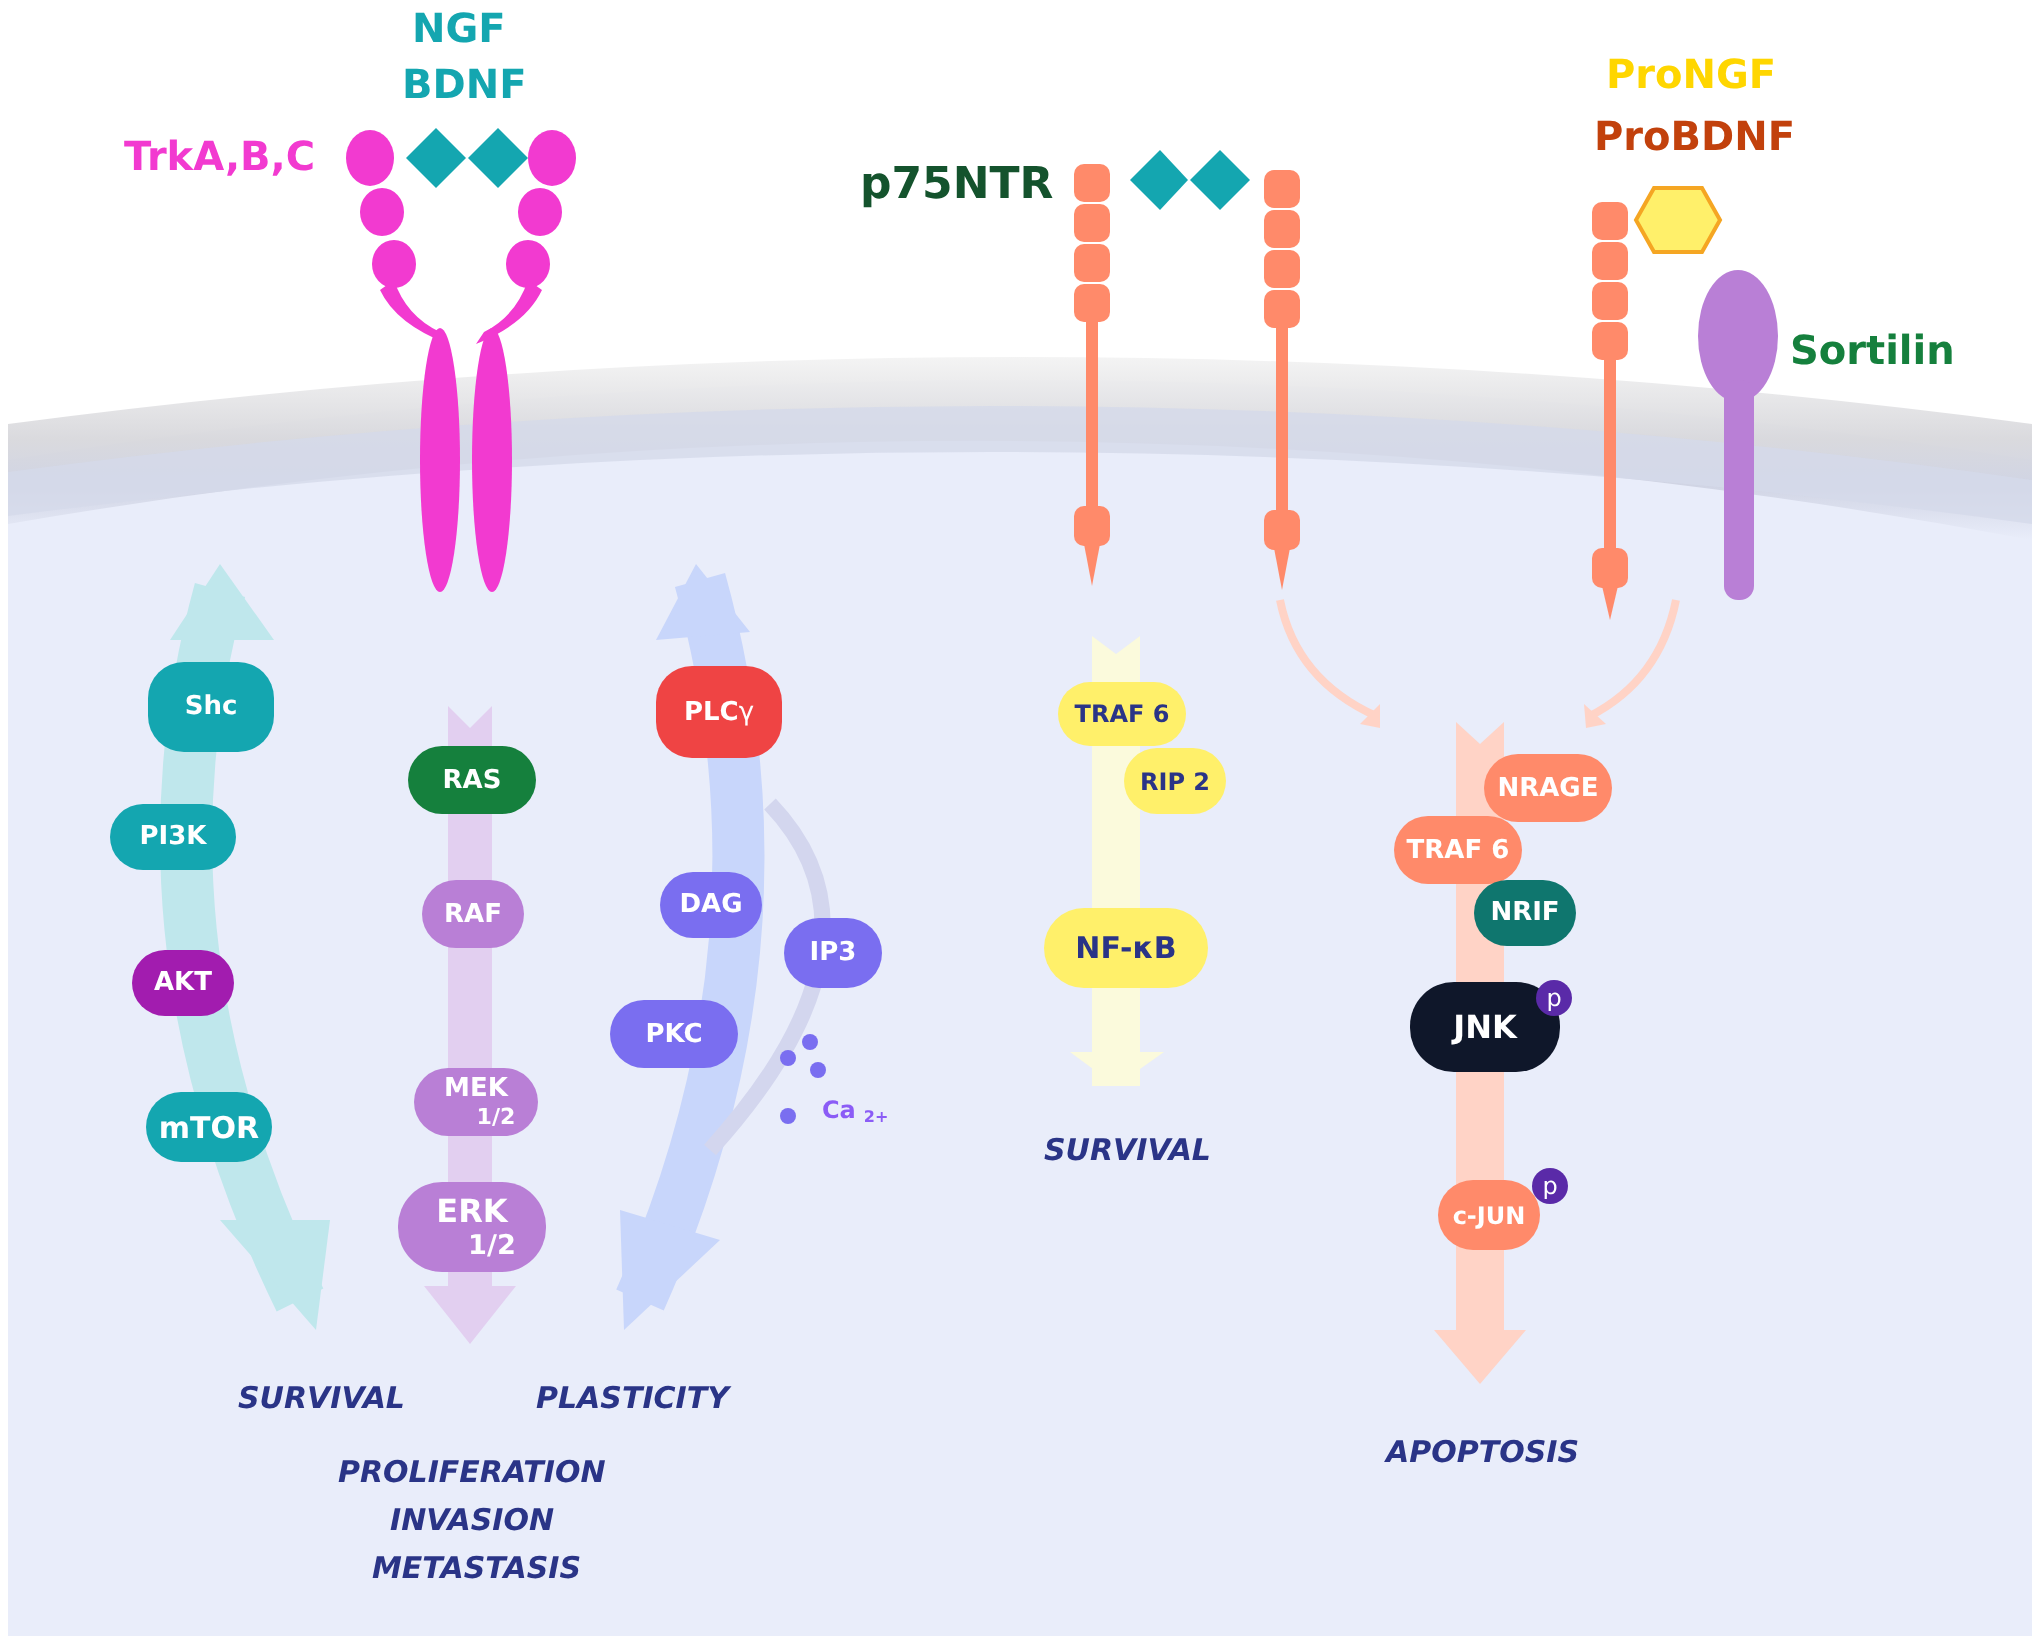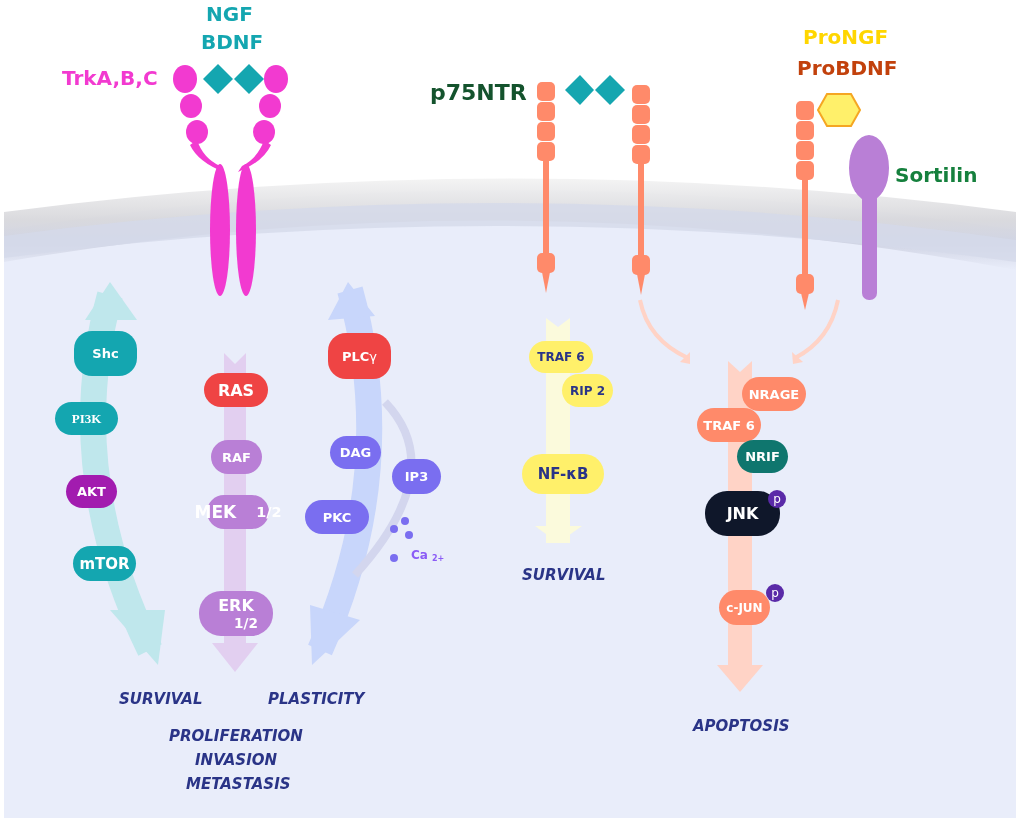--- a/index.html
+++ b/index.html
@@ -132,27 +132,27 @@
 
   <div class="lbl" style="left:206px;top:2px;font-size:20px;color:#14a6b0;">NGF</div>
   <div class="lbl" style="left:201px;top:30px;font-size:20px;color:#14a6b0;">BDNF</div>
   <div class="lbl" style="left:62px;top:66px;font-size:20px;color:#f23ad0;">TrkA,B,C</div>
   <div class="lbl" style="left:430px;top:80px;font-size:22px;color:#14532d;">p75NTR</div>
   <div class="lbl" style="left:803px;top:25px;font-size:20px;color:#ffd600;">ProNGF</div>
   <div class="lbl" style="left:797px;top:56px;font-size:20px;color:#c2410c;">ProBDNF</div>
   <div class="lbl" style="left:895px;top:163px;font-size:20px;color:#15803d;">Sortilin</div>
 
   <div class="node" style="left:74px;top:331px;width:63px;height:45px;background:#14a6b0;font-size:13px;">Shc</div>
-  <div class="node" style="left:55px;top:402px;width:63px;height:33px;background:#14a6b0;font-size:13px;font-family:Liberation Serif, serif;">PI3K</div>
+  <div class="node" style="left:55px;top:402px;width:63px;height:33px;background:#14a6b0;font-size:13px;">PI3K</div>
   <div class="node" style="left:66px;top:475px;width:51px;height:33px;background:#a21caf;font-size:13px;">AKT</div>
   <div class="node" style="left:73px;top:546px;width:63px;height:35px;background:#14a6b0;font-size:15px;">mTOR</div>
 
-  <div class="node" style="left:204px;top:373px;width:64px;height:34px;background:#ef4444;font-size:16px;">RAS</div>
+  <div class="node" style="left:204px;top:373px;width:64px;height:34px;background:#15803d;font-size:13px;">RAS</div>
   <div class="node" style="left:211px;top:440px;width:51px;height:34px;background:#b97fd6;font-size:13px;">RAF</div>
-  <div class="node" style="left:207px;top:495px;width:62px;height:34px;background:#b97fd6;font-size:17px;">
+  <div class="node" style="left:207px;top:534px;width:62px;height:34px;background:#b97fd6;font-size:13px;flex-direction:column;">
     <span>MEK</span>
       <span class="sub">1/2</span>
   </div>
   <div class="node" style="left:199px;top:591px;width:74px;height:45px;background:#b97fd6;font-size:16px;border-radius:22px;flex-direction:column;">
     <span>ERK</span>
       <span class="sub">1/2</span>
   </div>
 
   <div class="node" style="left:328px;top:333px;width:63px;height:46px;background:#ef4444;font-size:13px;">
     <span>PLC</span>

